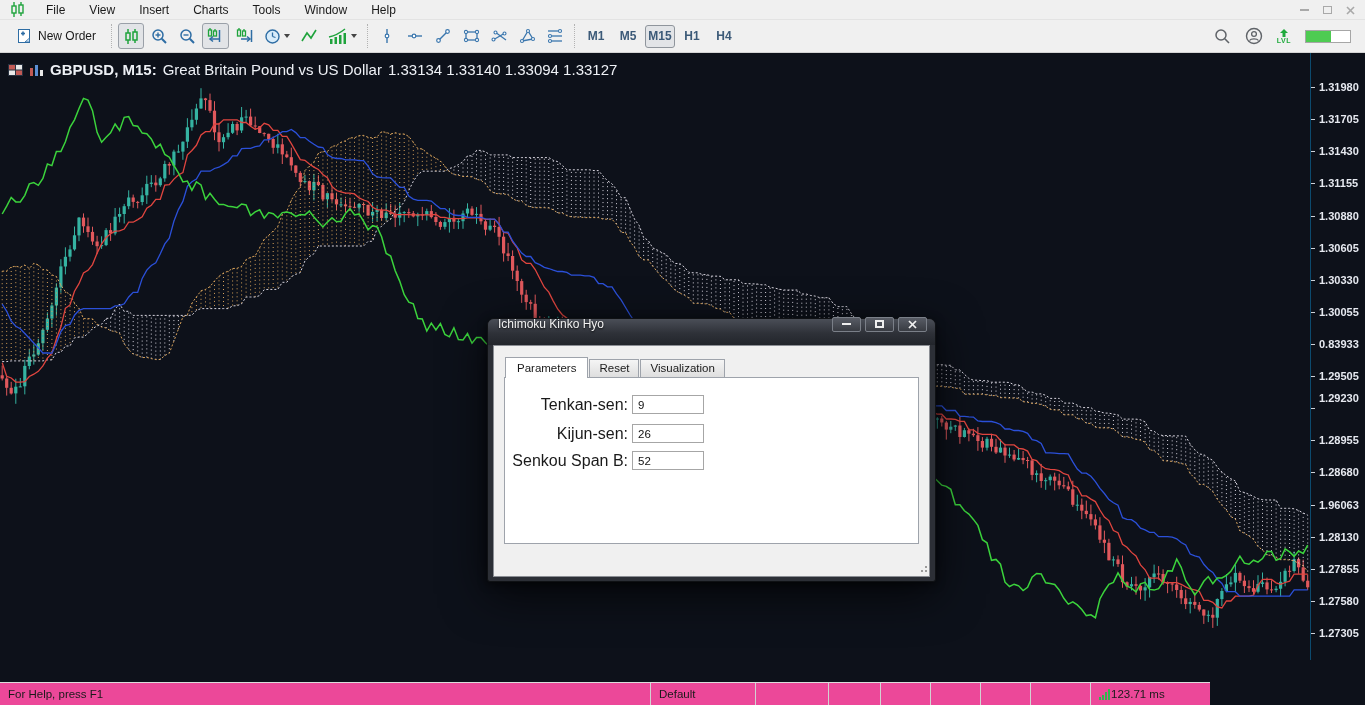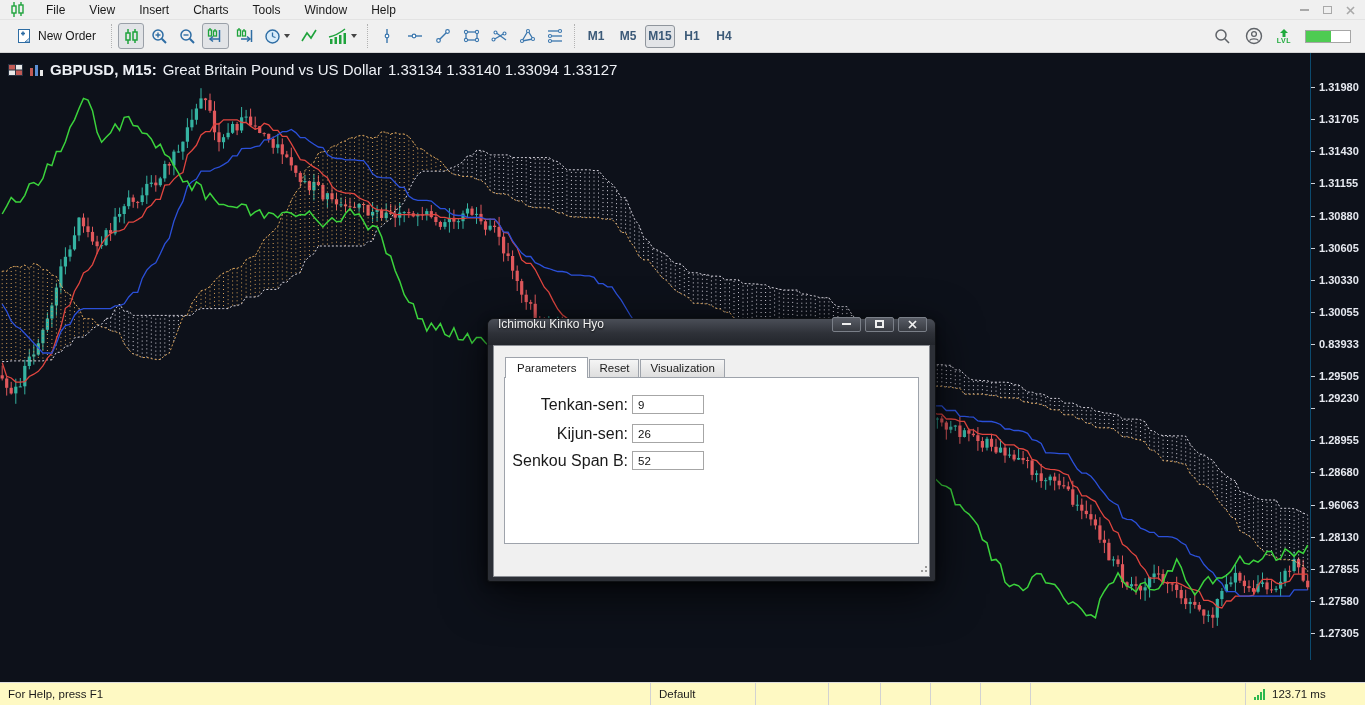--- a/index.html
+++ b/index.html
@@ -60,27 +60,27 @@
   .frow input{margin-left:4px;width:72px;height:19px;border:1px solid #a6a6a6;font-family:"Liberation Sans",sans-serif;font-size:11.5px;color:#111;padding:0 0 0 5px;background:#fff;outline:none;}
   .dlg-buttons{position:absolute;top:204px;right:10px;display:flex;gap:10px;}
   .dlg-buttons button{width:70px;height:21px;font-family:"Liberation Sans",sans-serif;font-size:11.5px;color:#111;border:1px solid #8e9094;border-radius:3px;background:linear-gradient(#f6f6f6,#e9e9e9 45%,#d8d8d8);}
   .resize-grip{position:absolute;right:2px;bottom:2px;width:8px;height:8px;background:
     radial-gradient(circle at 7px 1px,#9b9b9b 1px,transparent 1.2px),
     radial-gradient(circle at 7px 5px,#9b9b9b 1px,transparent 1.2px),
     radial-gradient(circle at 3px 5px,#9b9b9b 1px,transparent 1.2px),
     radial-gradient(circle at 7px 9px,#9b9b9b 1px,transparent 1.2px);}
 
   
-  .statusbar{position:absolute;left:0;top:682px;width:1365px;height:23px;background:#fef9c3;border-top:1px solid #dcdcdc;display:flex;align-items:stretch;font-size:11.5px;color:#1a1a1a;}
+  .statusbar{position:absolute;left:0;top:682px;width:1210px;height:23px;background:#ec4899;border-top:1px solid #dcdcdc;display:flex;align-items:stretch;font-size:11.5px;color:#1a1a1a;}
   .sb-cell{display:flex;align-items:center;padding:0 8px;border-left:1px solid #d2d2d2;}
   .sb-help{flex:0 0 650px;border-left:none;}
   .sb-profile{flex:0 0 105px;}
   .sb-e1{flex:0 0 73px;} .sb-e2{flex:0 0 52px;} .sb-e3{flex:0 0 50px;} .sb-e4{flex:0 0 50px;} .sb-e5{flex:0 0 50px;}
   .sb-fill{flex:1 1 auto;border-left:1px solid #d2d2d2;}
-  .sb-latency{flex:0 0 120px;display:flex;align-items:center;gap:6px;}
+  .sb-latency{flex:0 0 120px;display:flex;align-items:center;}
 </style>
 </head>
 <body>
 
 <div class="app">
 
   <div class="menubar">
     <span class="logo">
       <svg width="16" height="15" viewBox="0 0 16 15">
           <g stroke="#1fa33c" fill="none" stroke-width="1.4">

